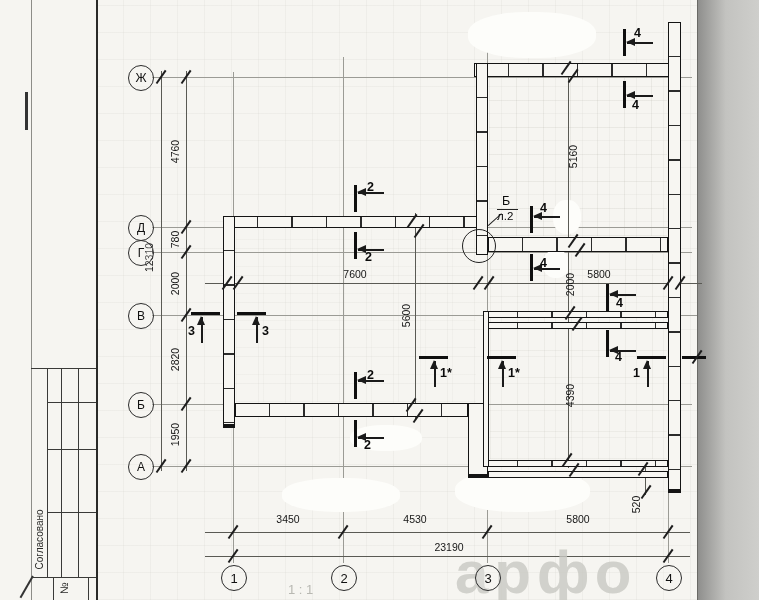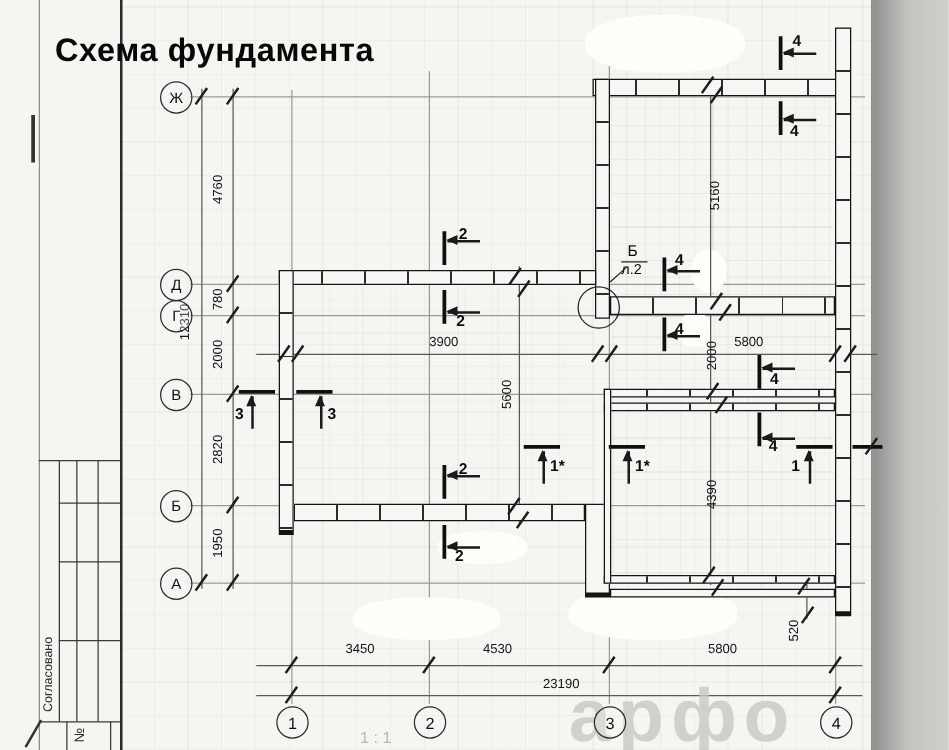--- a/index.html
+++ b/index.html
@@ -89,21 +89,20 @@
     <div class="hl tb" style="left:47px;top:402px;width:49px;"></div>
     <div class="hl tb" style="left:47px;top:449px;width:49px;"></div>
     <div class="hl tb" style="left:47px;top:512px;width:49px;"></div>
     <div class="hl tb" style="left:31px;top:577px;width:65px;"></div>
     <div class="vl tb" style="left:53px;top:577px;height:23px;"></div>
     <div class="vl tb" style="left:88px;top:577px;height:23px;"></div>
     <div class="vtext" style="left:-26px;top:534px;width:130px;">Согласовано</div>
     <div class="vtext" style="left:44px;top:582px;width:40px;font-size:11px;">№</div>
   </div>
 
-  <div class="title">Схема фундамента</div>
 
   <div class="hl" style="left:152px;top:77px;width:540px;"></div>
   <div class="hl" style="left:152px;top:227px;width:540px;"></div>
   <div class="hl" style="left:152px;top:252px;width:540px;"></div>
   <div class="hl" style="left:152px;top:315px;width:554px;"></div>
   <div class="hl" style="left:152px;top:404px;width:540px;"></div>
   <div class="hl" style="left:152px;top:466px;width:540px;"></div>
 
   <div class="vl" style="left:233px;top:72px;height:491px;"></div>
   <div class="vl" style="left:343px;top:57px;height:506px;"></div>
@@ -137,24 +136,24 @@
   <div class="dimtext rot z6" style="left:153px;top:233px;">780</div>
   <div class="dimtext rot z6" style="left:153px;top:277px;">2000</div>
   <div class="dimtext rot z6" style="left:153px;top:353px;">2820</div>
   <div class="dimtext rot z6" style="left:153px;top:428px;">1950</div>
   <div class="dimtext rot wide z6" style="left:123px;top:251px;">12310</div>
   <div class="dimtext rot z6" style="left:551px;top:150px;">5160</div>
   <div class="dimtext rot z6" style="left:548px;top:278px;">2000</div>
   <div class="dimtext rot z6" style="left:548px;top:389px;">4390</div>
   <div class="dimtext rot z6" style="left:614px;top:498px;">520</div>
   <div class="dimtext rot z6" style="left:384px;top:309px;">5600</div>
-  <div class="dimtext z6" style="left:333px;top:268px;">3900</div>
+  <div class="dimtext z6" style="left:333px;top:268px;">7600</div>
   <div class="dimtext z6" style="left:577px;top:268px;">5800</div>
   <div class="dimtext z6" style="left:266px;top:513px;">3450</div>
-  <div class="dimtext z6" style="left:376px;top:513px;">4530</div>
+  <div class="dimtext z6" style="left:393px;top:513px;">4530</div>
   <div class="dimtext z6" style="left:556px;top:513px;">5800</div>
   <div class="dimtext wide z6" style="left:423px;top:541px;">23190</div>
 
   <div class="cutv z6" style="left:353.5px;top:185px;"></div>
   <div class="arrL z6" style="left:358px;top:192px;"></div>
   <div class="seclbl z6" style="left:367px;top:180px;">2</div>
   <div class="cutv z6" style="left:353.5px;top:232px;"></div>
   <div class="arrL z6" style="left:358px;top:249px;"></div>
   <div class="seclbl z6" style="left:365px;top:250px;">2</div>
   <div class="cutv z6" style="left:353.5px;top:372px;"></div>

